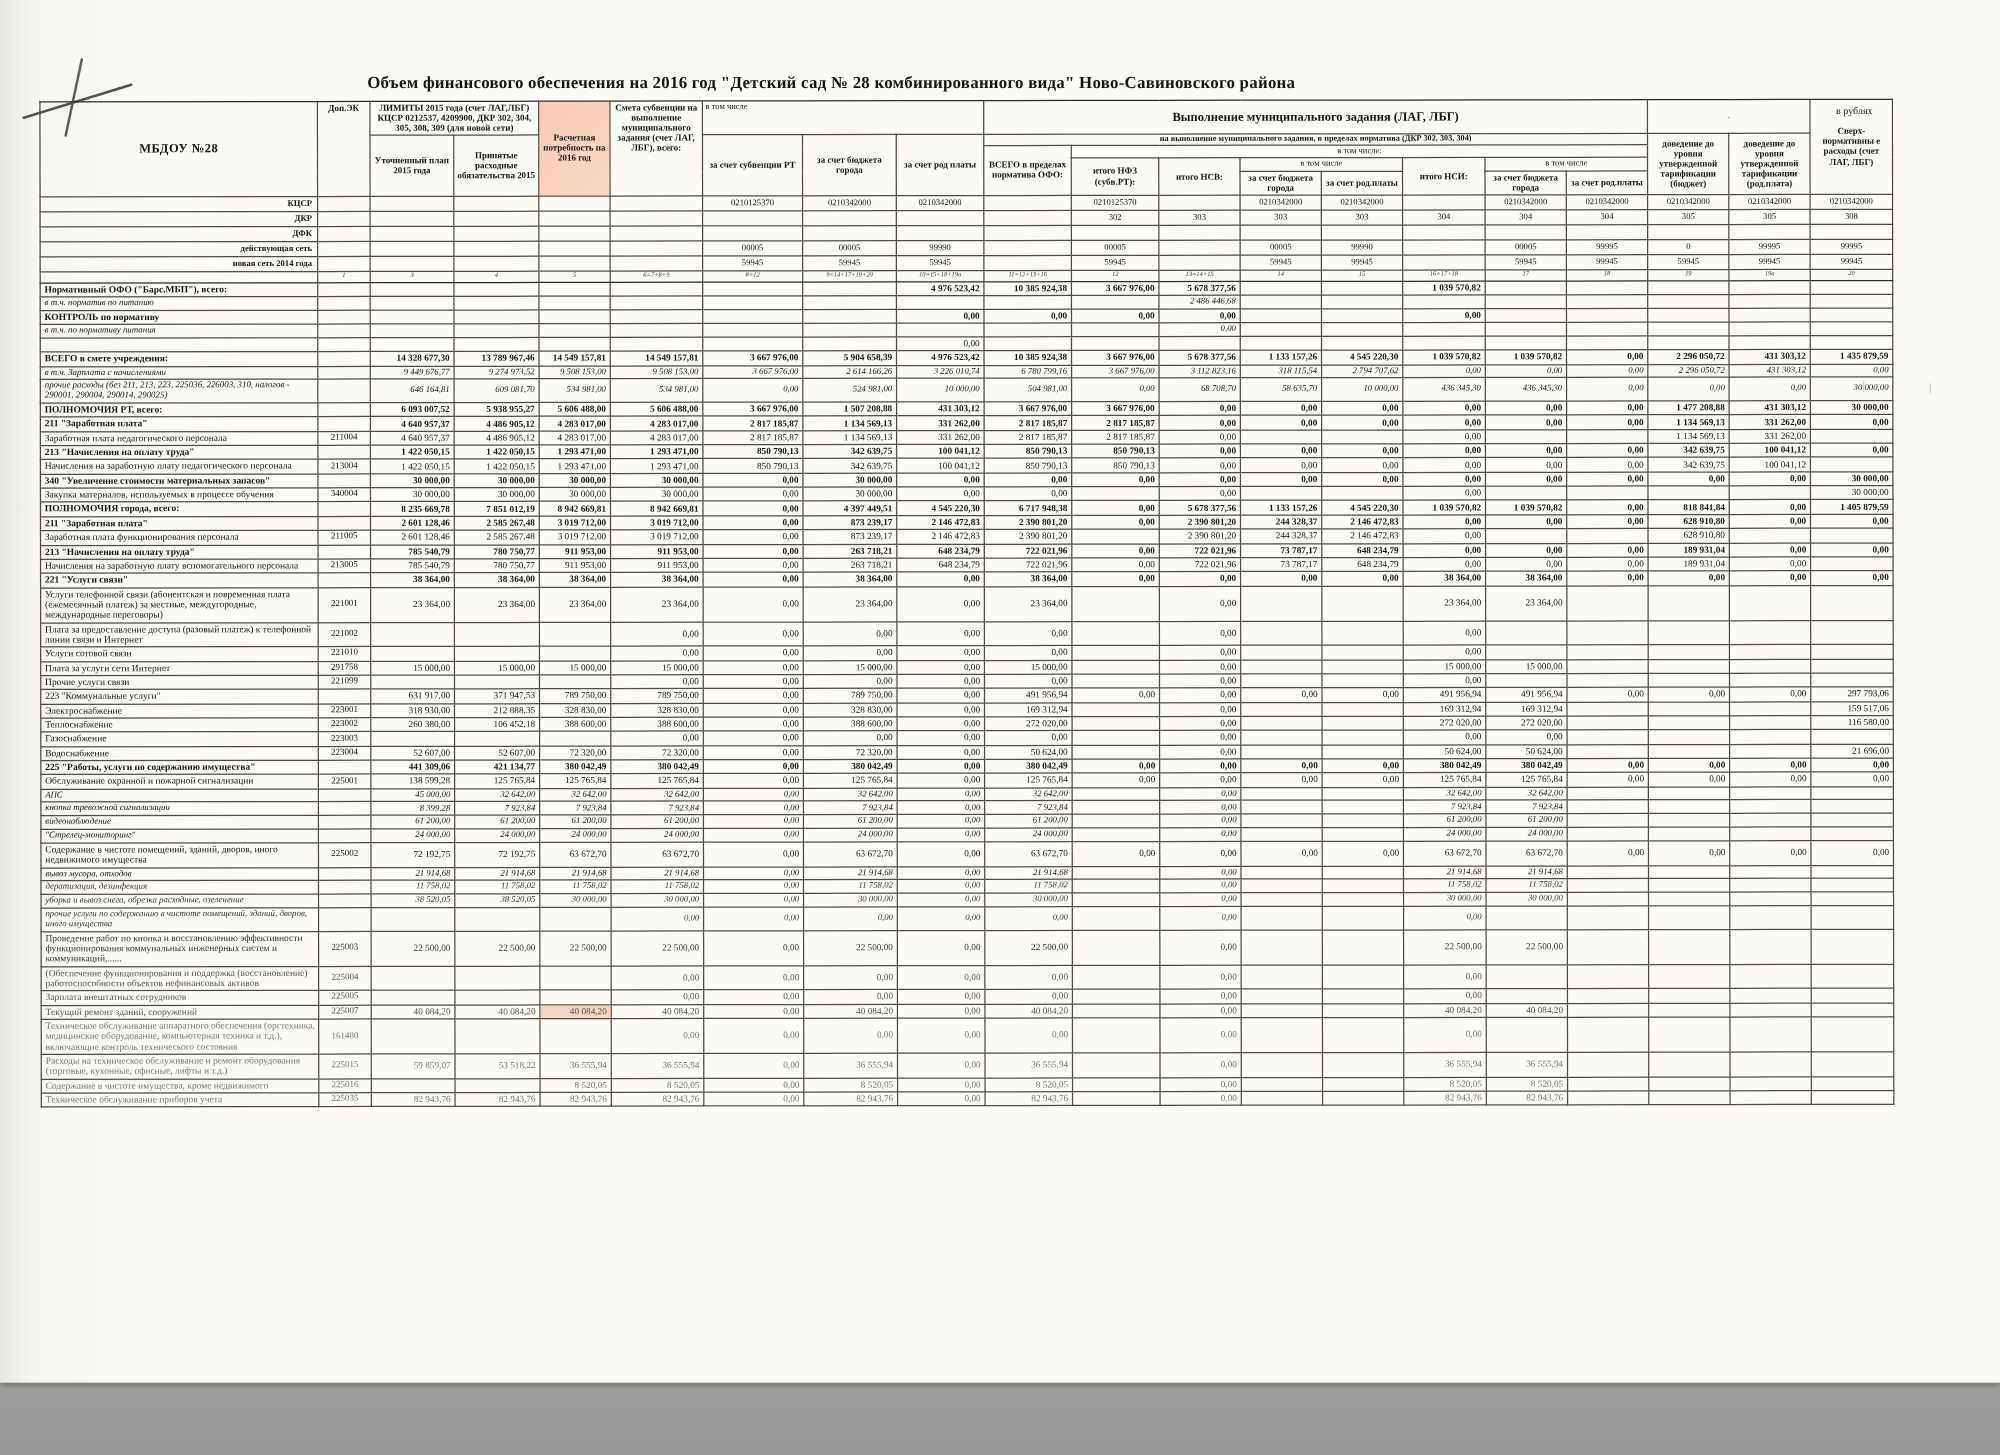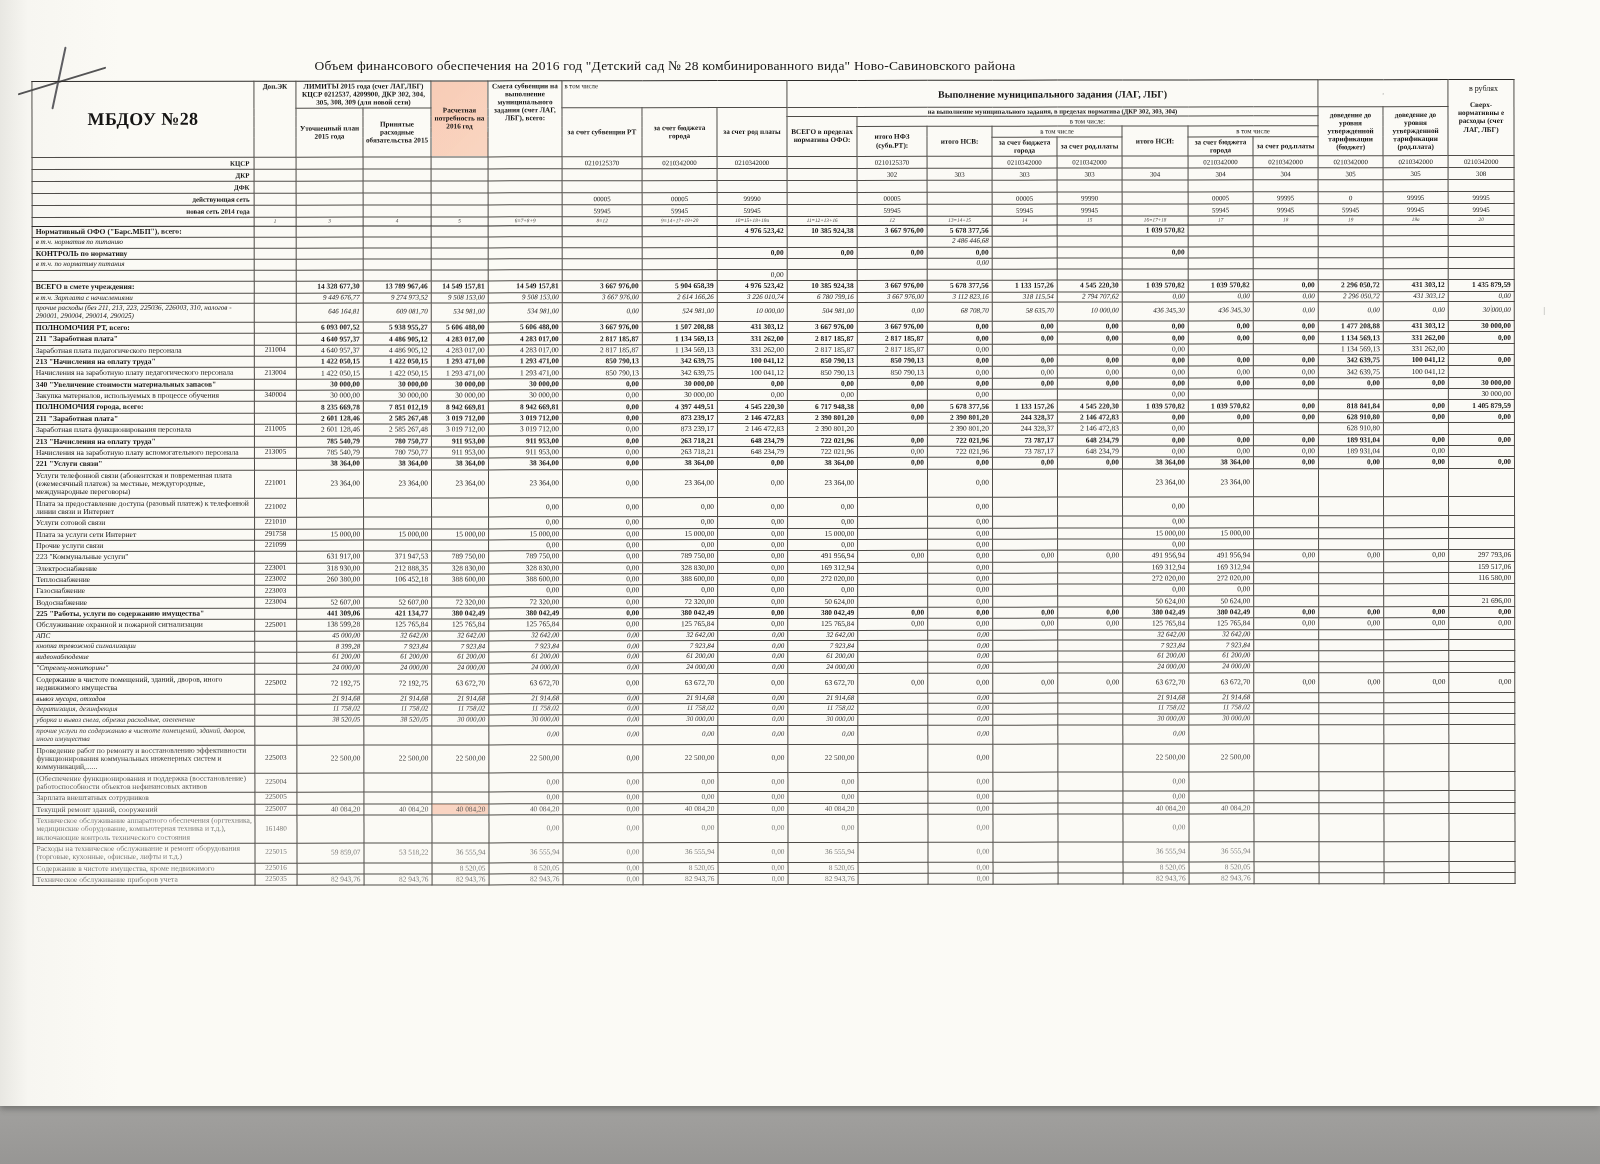--- a/index.html
+++ b/index.html
@@ -8,39 +8,39 @@
     background:linear-gradient(180deg,#c9c8c6 0%,#c2c1bf 55%,#a8a7a5 92%,#979694 100%);
     font-family:"Liberation Serif","DejaVu Serif",serif;color:#161514;
   }
   .paper{
     position:absolute;top:0;left:0;width:1600px;min-height:1106px;
     background:linear-gradient(90deg,#e8e7e2 0px,#f7f6f1 28px,#fbfaf5 120px,#fbfaf6 100%);
     box-shadow:0 3px 6px rgba(60,60,58,.45);
   }
   .title{
     margin:58px 0 0 70px;width:1190px;text-align:center;
-    font-weight:normal;font-size:13.5px;letter-spacing:.2px;
+    font-weight:bold;font-size:13.5px;letter-spacing:.2px;
   }
   .units{position:absolute;top:84px;right:102px;font-size:8px;}
   
   .cross{position:absolute;top:44px;left:14px;width:100px;height:70px;opacity:.85;}
   .cross .s1{position:absolute;top:36px;left:2px;width:92px;height:2px;background:#38383a;transform:rotate(-17deg);border-radius:2px;}
   .cross .s2{position:absolute;top:2px;left:44px;width:2px;height:64px;background:#44444a;transform:rotate(12deg);border-radius:2px;}
   .speck{position:absolute;font-size:9px;color:rgba(70,70,70,.5);}
 
   table{
     border-collapse:collapse;table-layout:fixed;
     margin:6px 0 0 32px;width:1482px;transform:rotate(-0.08deg);
   }
   th,td{border:1px solid #4f4c48;overflow:hidden;}
   thead th{
     font-size:7.2px;font-weight:bold;line-height:1.12;padding:1px 2px;
     vertical-align:middle;text-align:center;
   }
-  th.org{font-size:18px;letter-spacing:.4px;}
+  th.org{font-size:10px;letter-spacing:.4px;}
   th.top{vertical-align:top;}
   th.exec-title{font-size:10px;padding:2px 2px 1px 2px;}
   th.exec-sub{font-size:6.6px;font-weight:bold;padding:0 2px;}
   th.hl-head{background:linear-gradient(135deg,rgba(246,166,130,.55),rgba(249,204,180,.8));}
   th.dot-cell{font-size:7px;font-weight:normal;}
   tbody td{font-size:7.6px;line-height:1.1;padding:1px 2px;vertical-align:middle;}
   td.lbl{text-align:left;padding-left:3px;}
   td.val{text-align:right;padding-right:3px;font-size:7.4px;white-space:nowrap;}
   td.ctr{text-align:center;font-size:7.2px;white-space:nowrap;}
   tr.code-row td{font-size:6.9px;padding:0 2px;height:11px;}
@@ -1185,21 +1185,21 @@
           <td class="val"></td>
           <td class="val"></td>
           <td class="val">0,00</td>
           <td class="val"></td>
           <td class="val"></td>
           <td class="val"></td>
           <td class="val"></td>
           <td class="val"></td>
         </tr>
         <tr>
-          <td class="lbl">Проведение работ по ремонту и восстановлению эффективности функционирования коммунальных инженерных систем и коммуникаций,......</td>
+          <td class="lbl">Проведение работ по кнопка и восстановлению эффективности функционирования коммунальных инженерных систем и коммуникаций,......</td>
           <td class="ctr">225003</td>
           <td class="val">22 500,00</td>
           <td class="val">22 500,00</td>
           <td class="val">22 500,00</td>
           <td class="val">22 500,00</td>
           <td class="val">0,00</td>
           <td class="val">22 500,00</td>
           <td class="val">0,00</td>
           <td class="val">22 500,00</td>
           <td class="val"></td>

